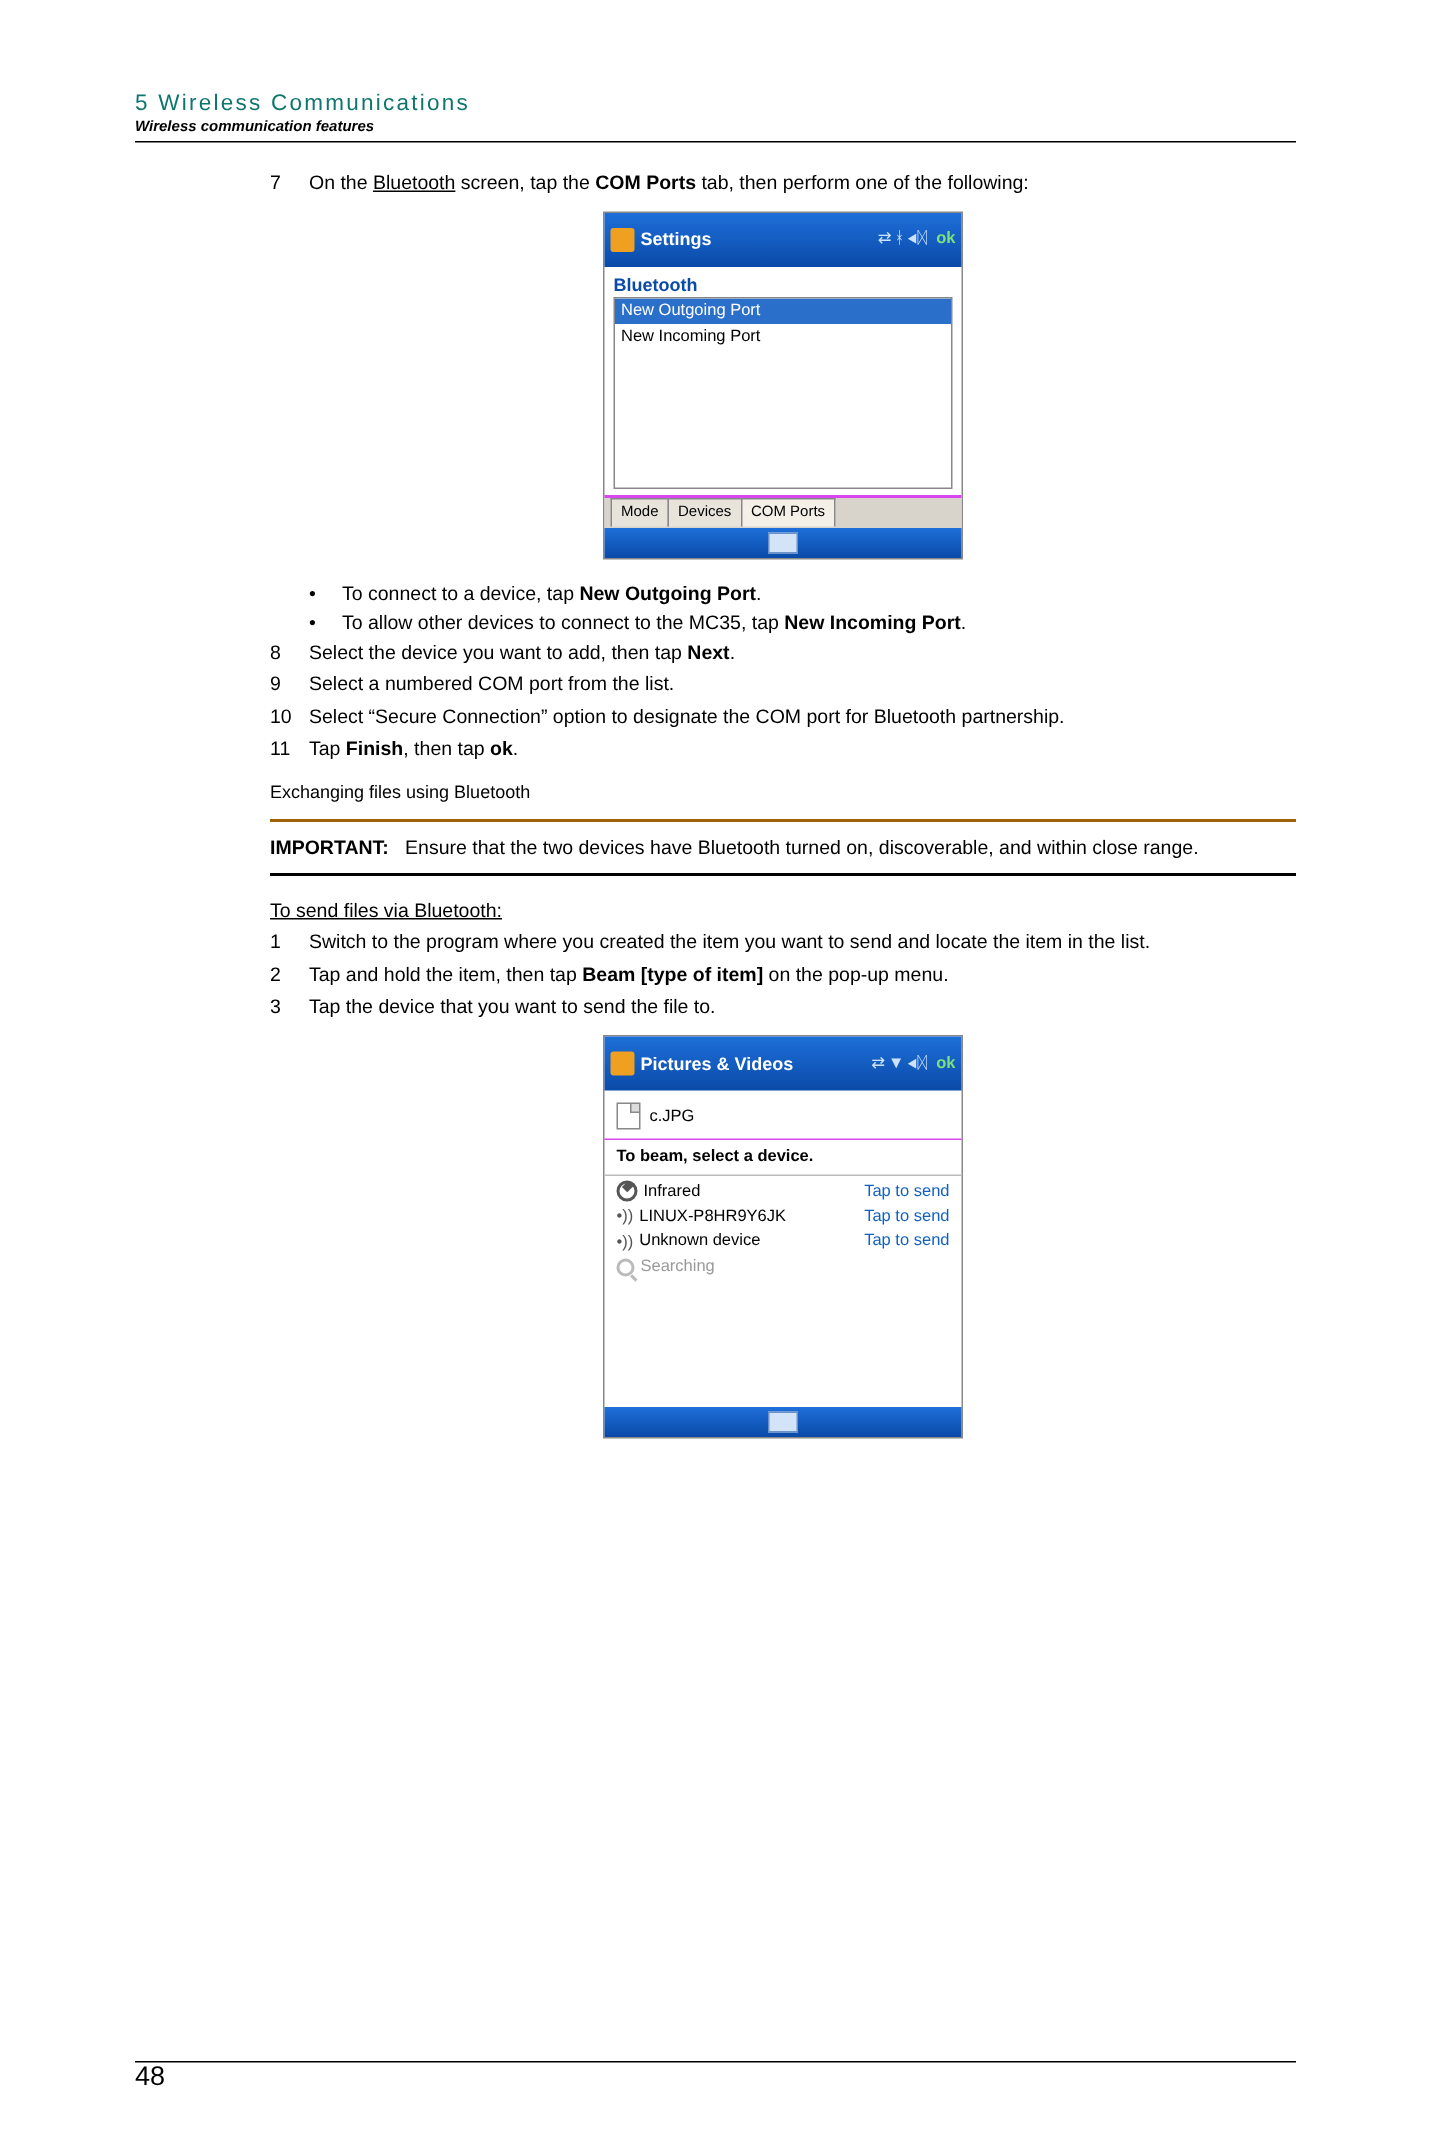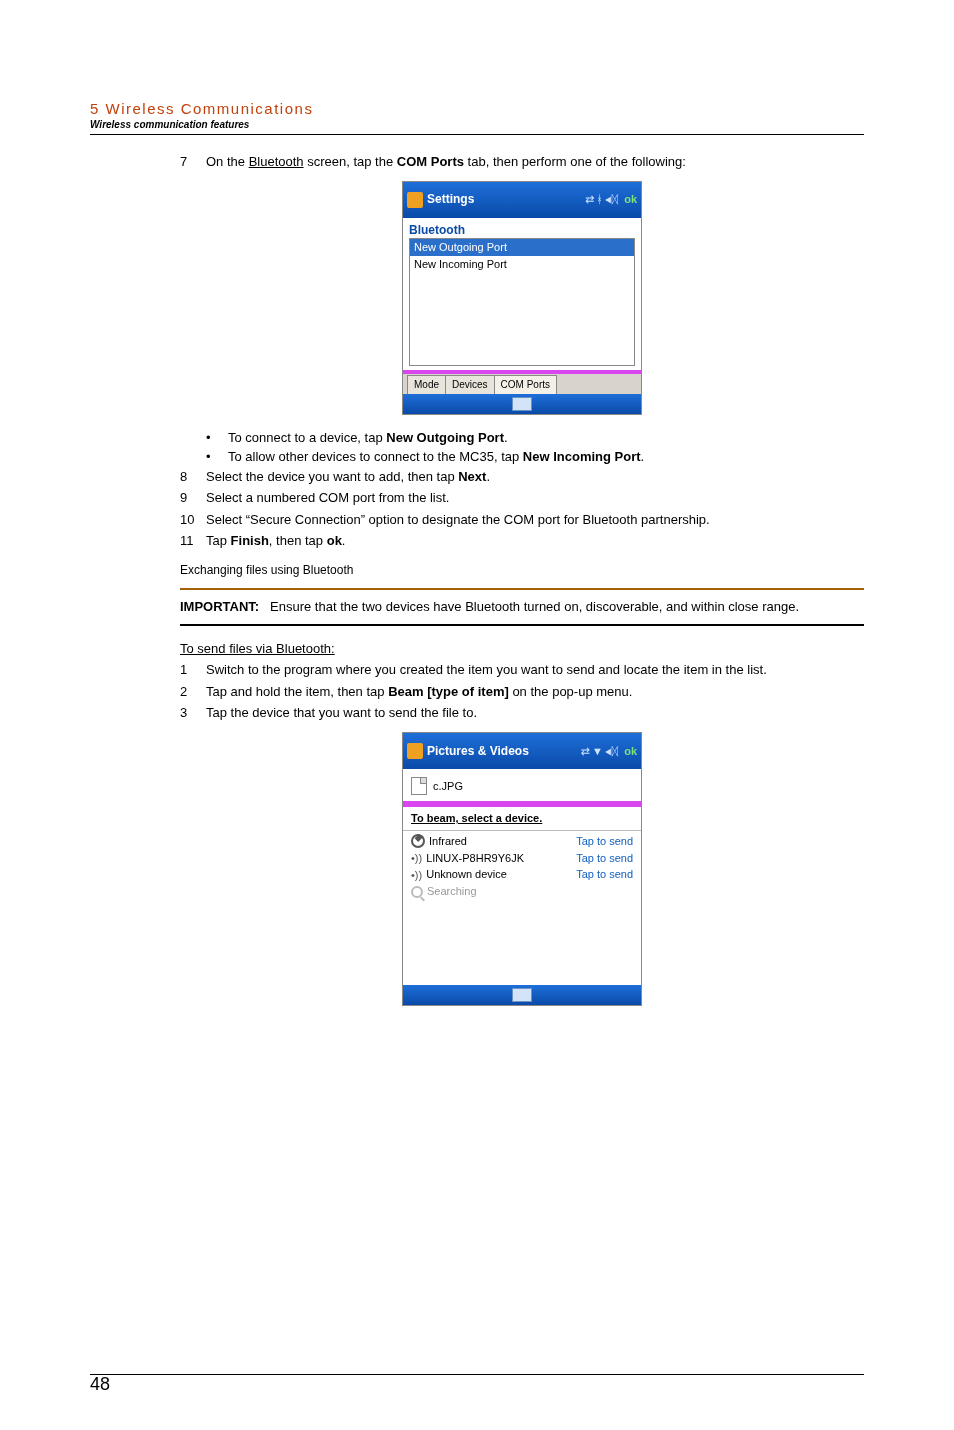--- a/index.html
+++ b/index.html
@@ -13,22 +13,21 @@
   .page {
     padding: 60px 90px 40px 90px;
     box-sizing: border-box;
     width: 954px;
     min-height: 1430px;
     position: relative;
   }
   .header-breadcrumb {
     font-size: 15px;
     letter-spacing: 1.5px;
-    color: #c2410c;
-    margin-top: 40px;
+    color: #0f766e;
   }
   .header-title {
     font-size: 10px;
     font-weight: bold;
     font-style: italic;
     margin-top: 2px;
     margin-bottom: 4px;
   }
   .hr-thin {
     border: none;
@@ -149,23 +148,23 @@
     color: #fff;
     padding: 1px 4px;
   }
   .list-item {
     padding: 1px 4px;
     color: #000;
   }
   .mock-tabs {
     display: flex;
     background: #d8d4cc;
-    border-top: 4px solid #d946ef;
+    border-top: 2px solid #d946ef;
     height: 20px;
-    align-items: flex-end;
+    align-items: center;
     padding-left: 4px;
   }
   .mock-tab {
     border: 1px solid #888;
     border-bottom: none;
     background: #e8e4dc;
     padding: 2px 6px;
     font-size: 10px;
     margin-right: -1px;
     position: relative;
@@ -208,23 +207,22 @@
   .file-icon::after{
     content:"";
     position:absolute;
     top:0;right:0;
     width:5px;height:5px;
     background:#ddd;
     border-left:1px solid #888;
     border-bottom:1px solid #888;
   }
   .beam-caption-band{
-    border-top: 6px solid #d946ef;
+    border-top: 1px solid #d946ef;
     border-bottom: 1px solid #bbb;
-    text-decoration: underline;
   }
   .beam-caption {
     font-weight: bold;
     padding: 4px 8px 4px 8px;
     font-size: 11px;
   }
   .beam-list {
     height: 150px;
     padding: 2px 8px;
     overflow:hidden;

